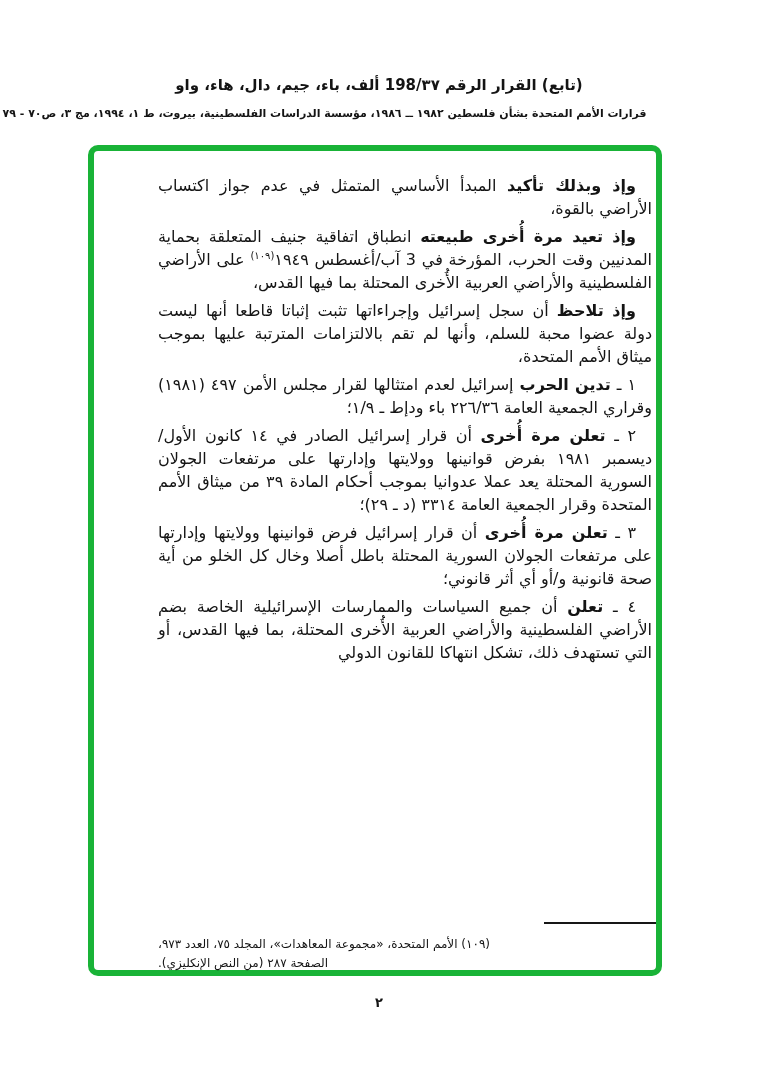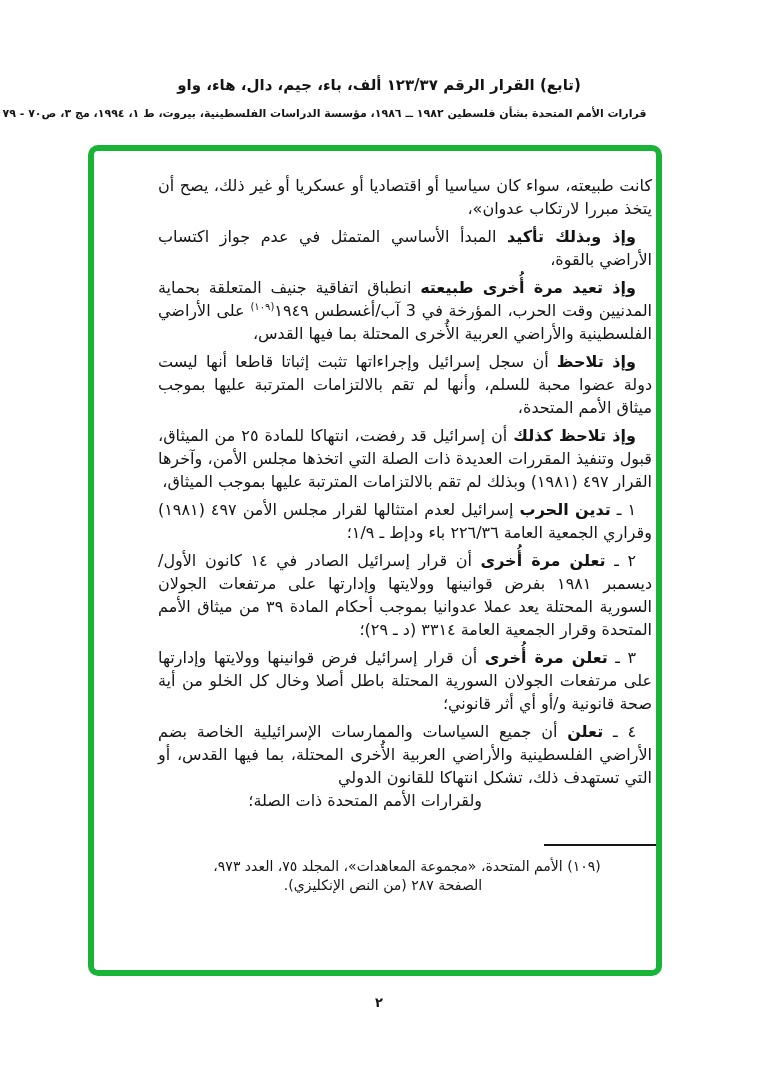--- a/index.html
+++ b/index.html
@@ -36,60 +36,58 @@
   }
   .para { margin: 0 0 5px 0; text-indent: 16px; }
   .para.flush { text-indent: 0; }
   .lead { font-weight: bold; }
   .fn-ref { font-size: 10px; line-height: 0; }
   .tail {
     display: block; text-indent: 0;
     text-align: right; padding-left: 0; padding-right: 170px;
   }
   .footnote {
-    position: absolute; left: 158px; top: 844px; width: 498px;
-    direction: rtl; font-size: 14px; line-height: 19px;
-    text-align: center;
+    position: absolute; left: 158px; top: 922px; width: 498px;
+    direction: rtl; font-size: 12px; line-height: 19px;
+    text-align: left;
   }
   .fn-rule { width: 112px; height: 2px; background: #161616; margin-bottom: 11px; }
   .fn-line-2 { padding-right: 48px; }
   .page-number {
     position: absolute; top: 995px; left: 0; width: 758px;
     text-align: center; font-size: 13px; font-weight: bold;
     direction: rtl;
   }
 </style>
 </head>
 <body>
 
-<div class="header-line-1" lang="ar">(تابع) القرار الرقم ١٢٣/٣٧ ألف، باء، جيم، دال، هاء، واو</div>
+<div class="header-line-1" lang="ar">(تابع) القرار الرقم 198/٣٧ ألف، باء، جيم، دال، هاء، واو</div>
 
 <div class="header-line-2" lang="ar">قرارات الأمم المتحدة بشأن فلسطين ١٩٨٢ ــ ١٩٨٦، مؤسسة الدراسات الفلسطينية، بيروت، ط ١، ١٩٩٤، مج ٣، ص٧٠ - ٧٩</div>
 
 <div class="frame" style="border-color: rgb(25, 179, 55);"></div>
 
 <div class="content" lang="ar">
 
-  <div class="para flush"><span>كانت طبيعته، سواء كان سياسيا أو اقتصاديا أو عسكريا أو غير ذلك، يصح أن يتخذ مبررا لارتكاب عدوان»،</span></div>
 
   <div class="para"><span class="lead">وإذ وبذلك تأكيد</span><span> المبدأ الأساسي المتمثل في عدم جواز اكتساب الأراضي بالقوة،</span></div>
 
   <div class="para"><span class="lead">وإذ تعيد مرة أُخرى طبيعته</span><span> انطباق اتفاقية جنيف المتعلقة بحماية المدنيين وقت الحرب، المؤرخة في 3 آب/أغسطس ١٩٤٩</span><sup class="fn-ref">(١٠٩)</sup><span> على الأراضي الفلسطينية والأراضي العربية الأُخرى المحتلة بما فيها القدس،</span></div>
 
   <div class="para"><span class="lead">وإذ تلاحظ</span><span> أن سجل إسرائيل وإجراءاتها تثبت إثباتا قاطعا أنها ليست دولة عضوا محبة للسلم، وأنها لم تقم بالالتزامات المترتبة عليها بموجب ميثاق الأمم المتحدة،</span></div>
 
-  <div class="para"><span class="lead">وإذ تلاحظ كذلك</span><span> أن إسرائيل قد رفضت، انتهاكا للمادة ٢٥ من الميثاق، قبول وتنفيذ المقررات العديدة ذات الصلة التي اتخذها مجلس الأمن، وآخرها القرار ٤٩٧ (١٩٨١) وبذلك لم تقم بالالتزامات المترتبة عليها بموجب الميثاق،</span></div>
 
   <div class="para"><span>١ ـ </span><span class="lead">تدين الحرب</span><span> إسرائيل لعدم امتثالها لقرار مجلس الأمن ٤٩٧ (١٩٨١) وقراري الجمعية العامة ٢٢٦/٣٦ باء ودإط ـ ١/٩؛</span></div>
 
   <div class="para"><span>٢ ـ </span><span class="lead">تعلن مرة أُخرى</span><span> أن قرار إسرائيل الصادر في ١٤ كانون الأول/ديسمبر ١٩٨١ بفرض قوانينها وولايتها وإدارتها على مرتفعات الجولان السورية المحتلة يعد عملا عدوانيا بموجب أحكام المادة ٣٩ من ميثاق الأمم المتحدة وقرار الجمعية العامة ٣٣١٤ (د ـ ٢٩)؛</span></div>
 
   <div class="para"><span>٣ ـ </span><span class="lead">تعلن مرة أُخرى</span><span> أن قرار إسرائيل فرض قوانينها وولايتها وإدارتها على مرتفعات الجولان السورية المحتلة باطل أصلا وخال كل الخلو من أية صحة قانونية و/أو أي أثر قانوني؛</span></div>
 
-  <div class="para"><span>٤ ـ </span><span class="lead">تعلن</span><span> أن جميع السياسات والممارسات الإسرائيلية الخاصة بضم الأراضي الفلسطينية والأراضي العربية الأُخرى المحتلة، بما فيها القدس، أو التي تستهدف ذلك، تشكل انتهاكا للقانون الدولي</span><span class="tail">ولقرارات الأمم المتحدة ذات الصلة؛</span></div>
+  <div class="para"><span>٤ ـ </span><span class="lead">تعلن</span><span> أن جميع السياسات والممارسات الإسرائيلية الخاصة بضم الأراضي الفلسطينية والأراضي العربية الأُخرى المحتلة، بما فيها القدس، أو التي تستهدف ذلك، تشكل انتهاكا للقانون الدولي</span></div>
 
 </div>
 
 <div class="footnote" lang="ar">
   <div class="fn-rule"></div>
   <div class="fn-line-1">(١٠٩) الأمم المتحدة، «مجموعة المعاهدات»، المجلد ٧٥، العدد ٩٧٣،</div>
   <div class="fn-line-2">الصفحة ٢٨٧ (من النص الإنكليزي).</div>
 </div>
 
 <div class="page-number">٢</div>

